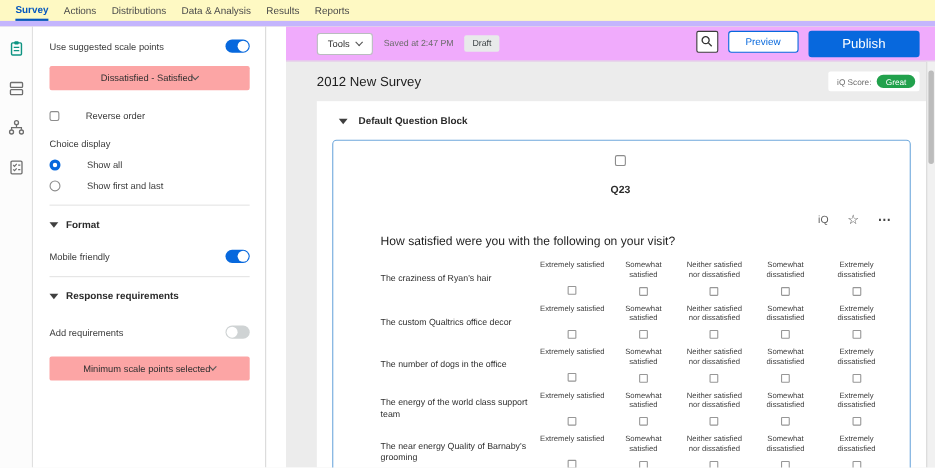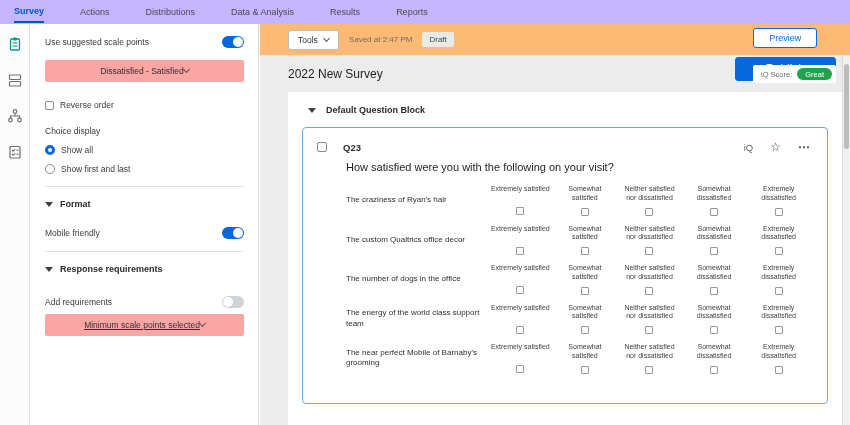--- a/index.html
+++ b/index.html
@@ -1,82 +1,82 @@
 <!DOCTYPE html>
 <html><head>
 <meta charset="utf-8">
 <style>
   * { margin:0; padding:0; box-sizing:border-box; }
   body { font-family:"Liberation Sans", sans-serif; background:#fff; }
   #root { position:relative; width:850px; height:425px; overflow:hidden; background:#fff; }
 
   
-  .topnav { position:absolute; top:0; left:0; right:0; height:24px; background:#c4b5fd;
-            border-bottom:1px solid #c4b5fd; display:flex; align-items:stretch;
-            padding-left:14px; gap:36px; z-index:5; }
+  .topnav { position:absolute; top:0; left:0; right:0; height:24px; background:#fef9c3;
+            border-bottom:5px solid #c4b5fd; display:flex; align-items:stretch;
+            padding-left:14px; gap:14px; z-index:5; }
   .tab { font-size:9px; color:#4b4b4b; display:flex; align-items:center; cursor:pointer; }
   .tab.active { color:#0557be; font-weight:bold; border-bottom:2px solid #0557be; }
 
   
   .rail { position:absolute; top:24px; left:0; width:30px; bottom:0; background:#fcfcfc;
           border-right:1px solid #e0e0e0; display:flex; flex-direction:column;
           align-items:center; padding-top:10px; gap:16px; }
   .rail-btn { width:20px; height:20px; display:flex; align-items:center; justify-content:center; cursor:pointer; }
 
   
-  .sidebar { position:absolute; top:24px; left:31px; width:228px; bottom:0; background:#fff;
+  .sidebar { position:absolute; top:24px; left:31px; width:211px; bottom:0; background:#fff;
              border-right:1px solid #d9d9d9; padding:10px 14px; overflow:hidden; }
   .srow { display:flex; align-items:center; justify-content:space-between; }
   .slabel { font-size:8.5px; color:#3a3a3a; }
   .tgl { width:22px; height:12px; border-radius:6px; position:relative; flex:none; cursor:pointer; }
   .tgl.on  { background:#0768dd; }
   .tgl.off { background:#cfd3d4; }
   .tgl::after { content:""; position:absolute; top:1px; width:10px; height:10px; border-radius:50%; background:#fff; }
   .tgl.on::after  { right:1px; }
   .tgl.off::after { left:1px; }
   .dd { height:22px; background:#fca5a5; border-radius:2px; display:flex; align-items:center;
         justify-content:center; padding:0 9px; font-size:8.5px; color:#2f2f2f; cursor:pointer; }
   .chev { width:5px; height:5px; border-right:1.2px solid #555; border-bottom:1.2px solid #555;
           transform:rotate(45deg); margin-top:-3px; flex:none; }
   .cb { width:9px; height:9px; border:1px solid #8c8c8c; border-radius:2px; background:#fff; flex:none; cursor:pointer; }
   .rd { width:10px; height:10px; border:1px solid #8c8c8c; border-radius:50%; background:#fff; flex:none; cursor:pointer; }
   .rd.sel { border:3px solid #0768dd; }
-  .inline { display:flex; align-items:center; gap:6px; }
+  .inline { display:flex; align-items:center; gap:24px; }
   .divider { border-top:1px solid #e4e4e4; margin:12px 0; }
   .sechead { display:flex; align-items:center; gap:7px; font-size:9px; font-weight:bold; color:#2b2b2b; cursor:pointer; }
   .caret { width:0; height:0; border-left:4px solid transparent; border-right:4px solid transparent;
            border-top:5px solid #3f3f3f; flex:none; }
   .redwrap { border:3px solid #a21e22; border-radius:2px; margin-top:10px; }
 
   
   .main { position:absolute; top:24px; left:260px; right:0; bottom:0; background:#ececec; }
-  .toolbar { height:32px; background:#fdba74; border-bottom:1px solid #e2e2e2; display:flex;
+  .toolbar { height:32px; background:#f0abfc; border-bottom:1px solid #e2e2e2; display:flex;
              align-items:center; gap:10px; padding:0 14px 0 28px; }
   .tools-btn { display:flex; align-items:center; gap:6px; border:1px solid #b9bdbf; border-radius:3px;
                padding:4px 9px; font-size:8.5px; color:#2f2f2f; background:#fff; cursor:pointer; }
   .saved { font-size:8px; color:#6b6b6b; }
   .draft-badge { background:#e8eaea; color:#3f4547; font-size:8px; padding:3px 7px; border-radius:2px; }
-  .right-group { margin-left:auto; display:flex; align-items:center; gap:9px;flex-direction:column; }
+  .right-group { margin-left:auto; display:flex; align-items:flex-start; gap:9px; }
   .search-btn { width:20px; height:20px; border:1px solid #3c3c3c; border-radius:2px; background:#fff;
                 display:flex; align-items:center; justify-content:center; cursor:pointer; }
   .btn-preview { background:#fff; border:1px solid #0768dd; color:#0768dd; font-size:9px;
                  padding:4px 15px; border-radius:3px; cursor:pointer; }
   .btn-publish { background:#0768dd; border:1px solid #0768dd; color:#fff; font-size:12px;
                  padding:4px 30px; border-radius:3px; cursor:pointer; }
   .titlerow { height:36px; display:flex; align-items:center; padding:0 14px 0 28px; }
   .survey-title { font-size:12px; color:#1e1e1e; }
   .iqchip { margin-left:auto; background:#fff; border-radius:2px; padding:3px 4px 3px 8px;
             display:flex; align-items:center; gap:5px; font-size:7.5px; color:#6b6b6b; }
   .greenpill { background:#21a14c; color:#fff; border-radius:8px; padding:1.5px 8px; font-size:7.5px; }
 
   .blockpanel { position:absolute; top:68px; left:28px; right:8px; bottom:0; background:#fff; }
   .blockhead { display:flex; align-items:center; gap:10px; padding:13px 0 0 20px;
                font-size:9px; font-weight:bold; color:#2b2b2b; cursor:pointer; }
   .qcard { margin:12px 14px 0; border:1px solid #6fa8dc; border-radius:4px; background:#fff; }
-  .qhead { display:flex; align-items:center; gap:16px; padding:13px 16px 0 14px; }
+  .qhead { display:flex; align-items:center; gap:16px; padding:13px 16px 0 14px;flex-direction:column; }
   .qid { font-size:9.5px; font-weight:bold; color:#2b2b2b; }
   .qicons { margin-left:auto; display:flex; align-items:center; gap:17px; color:#5c5c5c; }
   .iq-ico { font-size:9.5px; color:#5c5c5c; cursor:pointer; }
   .star-ico { font-size:12px; color:#444; cursor:pointer; line-height:1; }
   .dots-ico { font-size:12px; font-weight:bold; color:#444; cursor:pointer; line-height:1; letter-spacing:1px; }
   .qtext { font-size:11px; color:#1f1f1f; padding:8px 16px 12px 43px; }
   .matrix { padding:0 16px 20px 43px; }
   .mgroup { display:flex; align-items:center; margin-bottom:9px; }
   .mlabel { width:142px; flex:none; font-size:8px; color:#2f2f2f; line-height:1.3; padding-right:8px; }
   .mcols { flex:1; display:flex; }
@@ -185,21 +185,21 @@
       <span class="caret"></span>
       <span>Response requirements</span>
     </div>
 
     <div class="srow" style="margin-top:22px;">
       <span class="slabel">Add requirements</span>
       <span class="tgl off"></span>
     </div>
 
 
-    <div class="dd" style="margin-top:6px;text-decoration:underline;">
+    <div class="dd" style="margin-top:16px;">
       <span>Minimum scale points selected</span>
       <span class="chev"></span>
     </div>
 
   </div>
 
   <div class="main">
 
     <div class="toolbar">
       <div class="tools-btn">
@@ -214,21 +214,21 @@
               <circle cx="4.5" cy="4.5" r="3.2" fill="none" stroke="#333" stroke-width="1.2"></circle>
               <line x1="7" y1="7" x2="10" y2="10" stroke="#333" stroke-width="1.2"></line>
             </svg>
         </div>
         <button class="btn-preview">Preview</button>
         <button class="btn-publish">Publish</button>
       </div>
     </div>
 
     <div class="titlerow">
-      <span class="survey-title">2022 New Survey</span>
+      <span class="survey-title">2012 New Survey</span>
       <div class="iqchip">
         <span>iQ Score:</span>
         <span class="greenpill">Great</span>
       </div>
     </div>
 
     <div class="blockpanel">
       <div class="blockhead">
         <span class="caret"></span>
         <span>Default Question Block</span>
@@ -340,21 +340,21 @@
                   <div class="mscale">Somewhat dissatisfied</div>
                   <span class="mbox"></span>
                 </div>
                 <div class="mcol">
                   <div class="mscale">Extremely dissatisfied</div>
                   <span class="mbox"></span>
                 </div>
               </div>
             </div>
             <div class="mgroup">
-              <div class="mlabel">The near perfect Mobile of Barnaby's grooming</div>
+              <div class="mlabel">The near energy Quality of Barnaby's grooming</div>
               <div class="mcols">
                 <div class="mcol">
                   <div class="mscale">Extremely satisfied</div>
                   <span class="mbox"></span>
                 </div>
                 <div class="mcol">
                   <div class="mscale">Somewhat satisfied</div>
                   <span class="mbox"></span>
                 </div>
                 <div class="mcol">

